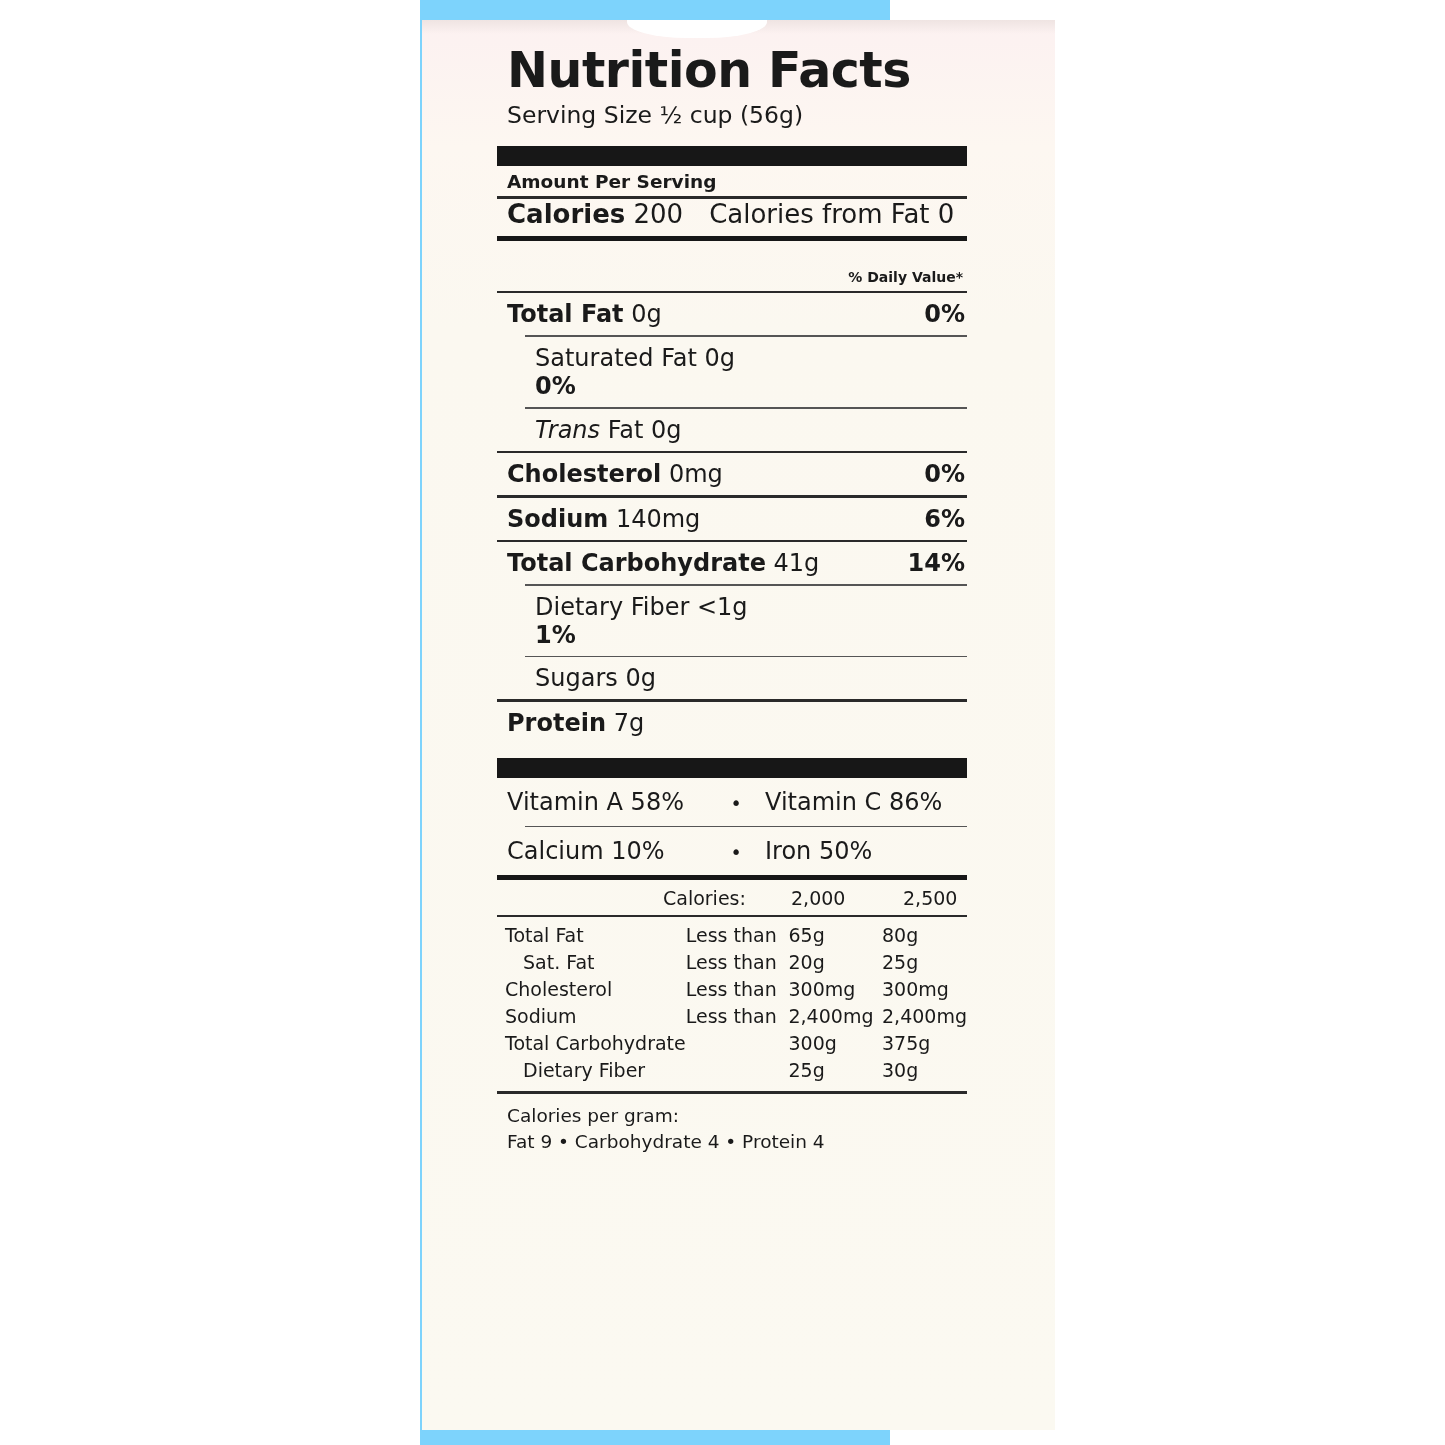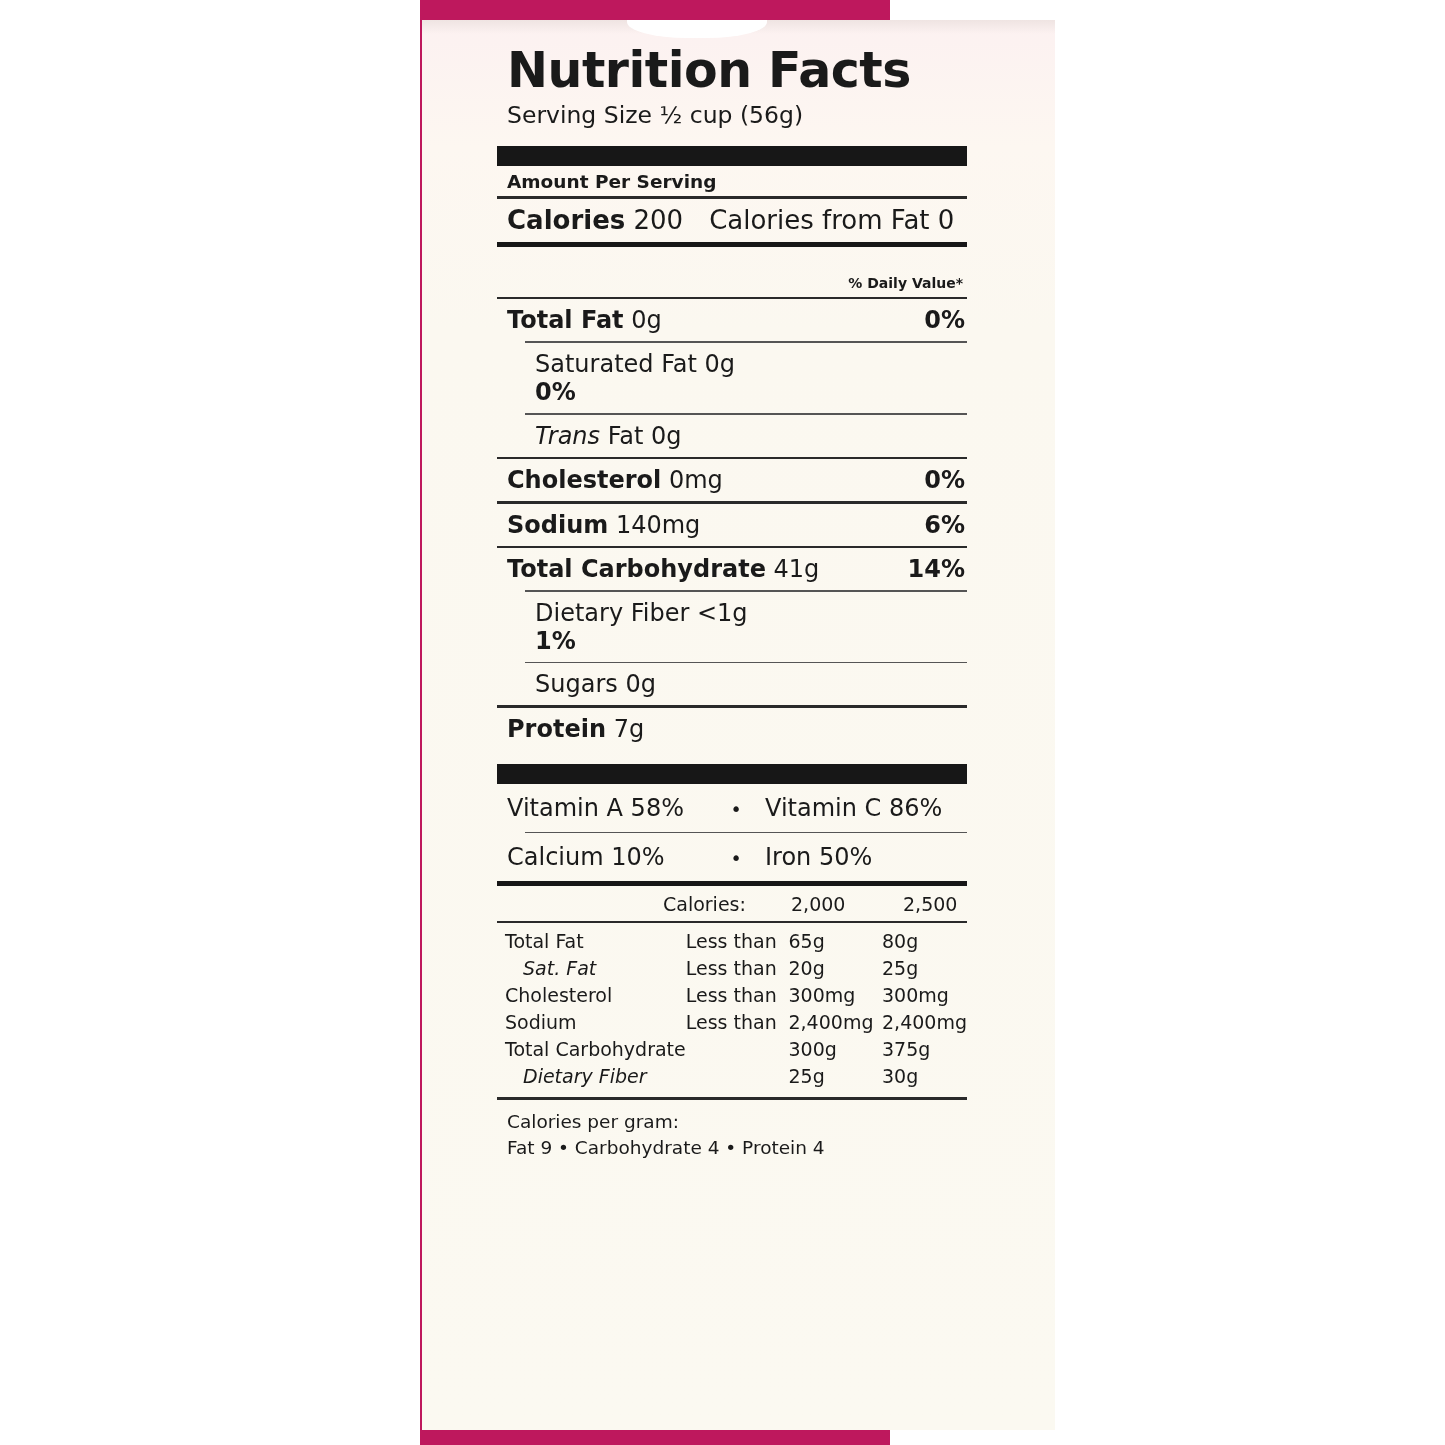--- a/index.html
+++ b/index.html
@@ -13,21 +13,21 @@
     font-family: "DejaVu Sans", sans-serif;
     color: #1b1b1b;
     overflow: hidden;
   }
 
   
   .page {
     position: relative;
     width: 1280px;
     height: 1445px;
-    background: #be185d;
+    background: #7dd3fc;
   }
   .side-left {
     position: absolute;
     left: 0; top: 0;
     width: 420px; height: 1445px;
     background: #ffffff;
   }
   .side-right {
     position: absolute;
     right: 0; top: 0;
@@ -121,21 +121,21 @@
 
   .amount-per {
     font-size: 18.5px;
     font-weight: bold;
     padding: 5px 0 4px 10px;
   }
   .calories-row {
     display: flex;
     align-items: baseline;
     font-size: 26px;
-    padding: 6px 0 7px 10px;
+    padding: 0 0 7px 10px;
     white-space: nowrap;
   }
   .calories-row b { font-weight: bold; }
   .calories-row .cff { margin-left: 26px; }
 
   .dv-head {
     text-align: right;
     font-size: 14px;
     font-weight: bold;
     padding: 5px 4px 6px 0;
@@ -166,21 +166,21 @@
     border-collapse: collapse;
     font-size: 19px;
     margin-top: 4px;
   }
   .dvtable td {
     padding: 2.5px 0;
     white-space: nowrap;
     vertical-align: baseline;
   }
   .dvtable td.c-name { width: 150px; padding-left: 8px; }
-  .dvtable td.c-name.ind { padding-left: 26px; font-style: italic; }
+  .dvtable td.c-name.ind { padding-left: 26px; }
   .dvtable td.c-less { width: 128px; }
   .dvtable td.c-v1 { width: 112px; }
   .dvtable td.c-v2 { }
   .dvtable tr.head td { padding-bottom: 6px; }
   .dvtable tr.head td.c-name { }
   .dvtable tr.head td.c-less { text-align: left; }
 
   .cals-head-row td.c-less { padding-left: 8px; }
 
   .cpg {

